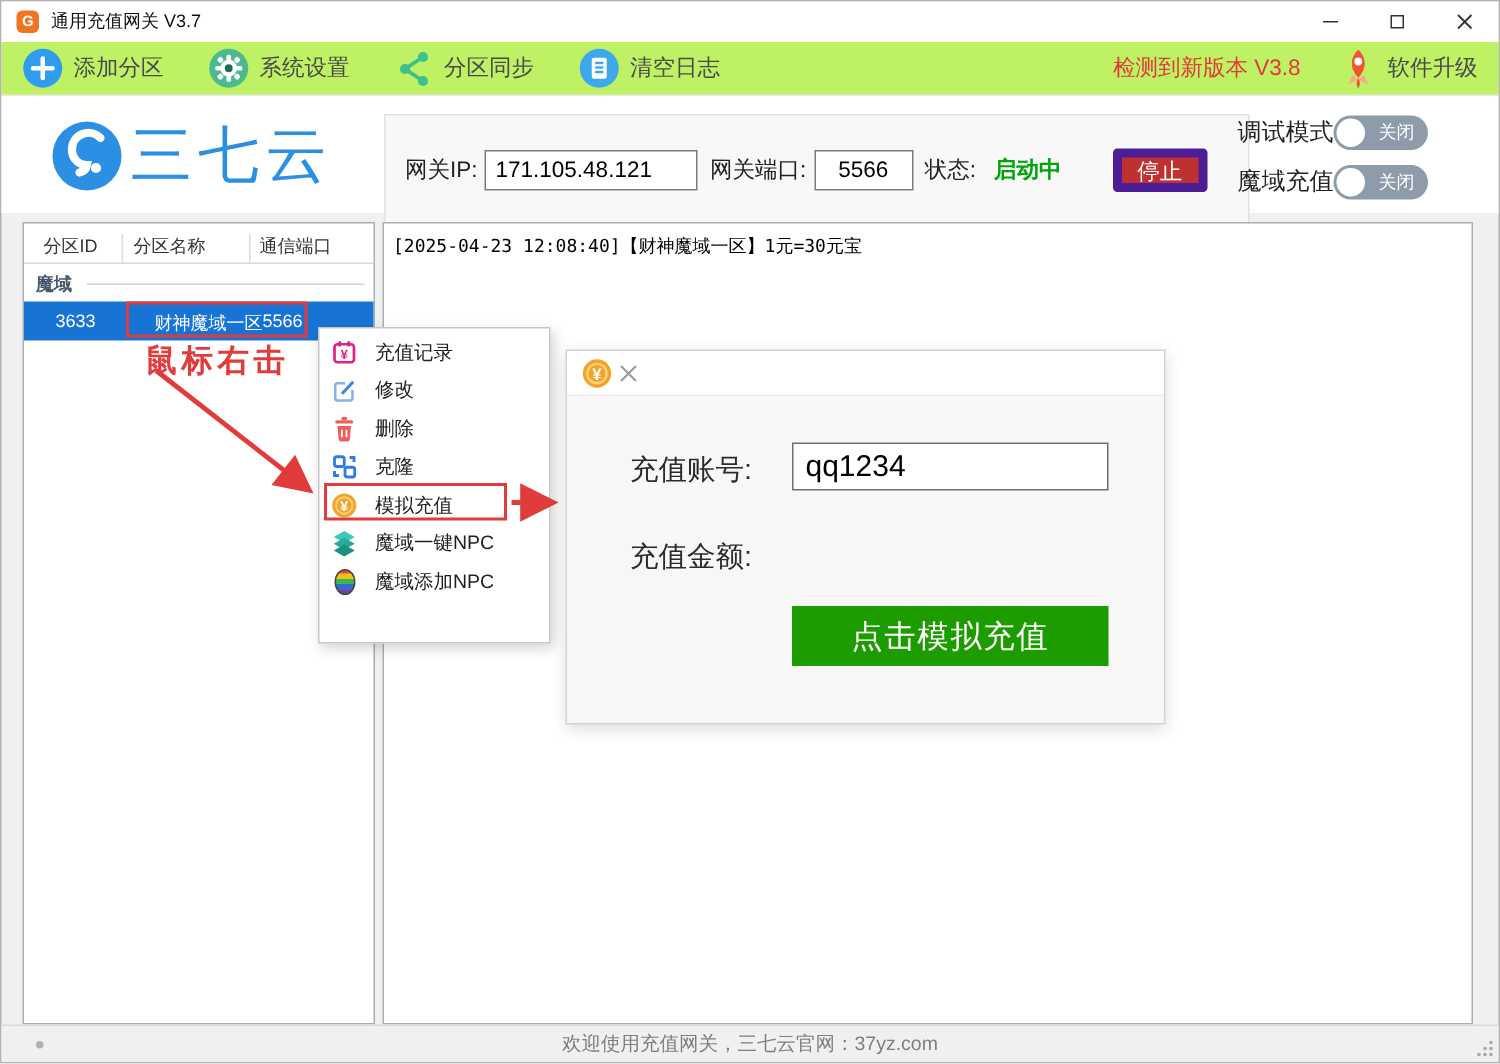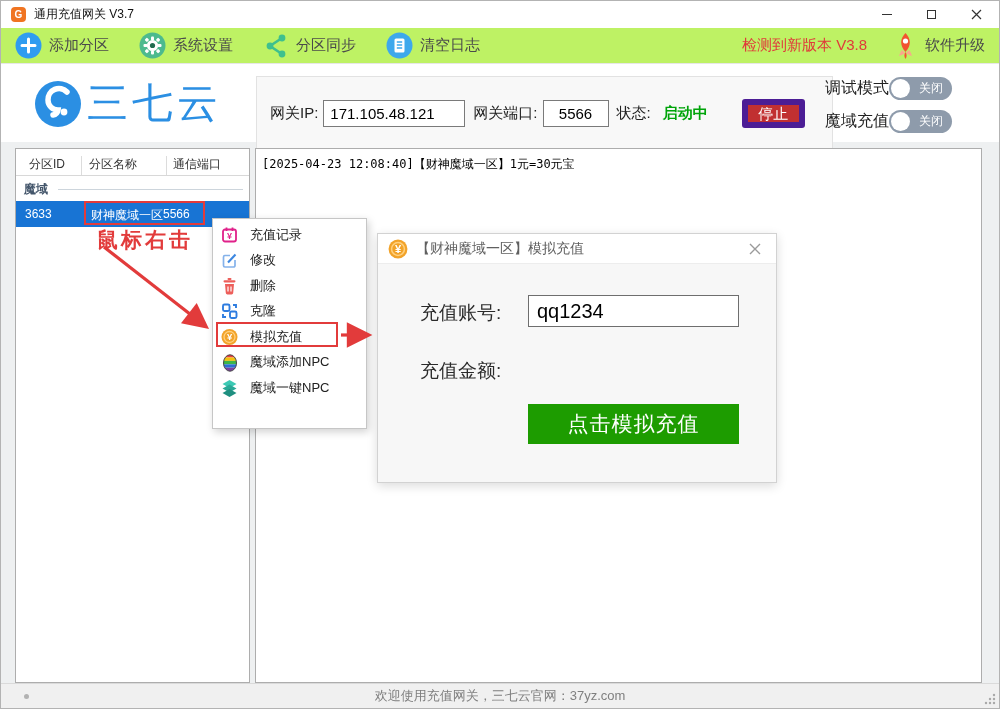--- a/index.html
+++ b/index.html
@@ -43,21 +43,21 @@
 
   
   .left-panel { position:absolute; left:15px; top:148px; width:235px; height:535px; background:#fff; border:1px solid #adadad; }
   .thead { position:relative; height:27px; border-bottom:1px solid #d8d8d8; }
   .thead span { position:absolute; top:7px; font-size:12px; color:#333; }
   .col-sep { position:absolute; top:4px; width:1px; height:19px; background:#dcdcdc; }
   .group-row { position:relative; height:24px; }
   .group-label { position:absolute; left:8px; top:5px; font-size:12px; font-weight:bold; color:#44566b; }
   .group-line { position:absolute; left:42px; right:6px; top:13px; height:1px; background:#cdd5dc; }
   .sel-row { position:absolute; left:0px; top:52px; width:233px; height:26px; background:#1874d4; color:#fff; }
-  .sel-row span { position:absolute; top:6px; font-size:12px; }
+  .sel-row span { position:absolute; top:6px; font-size:12px;margin-left:12px; }
   .log-panel { position:absolute; left:255px; top:148px; width:727px; height:535px; background:#fff; border:1px solid #adadad; }
   .log-line { position:absolute; left:6px; top:7px; font-family:"DejaVu Sans Mono","Liberation Mono",monospace; font-size:12px; color:#000; }
 
   
   .red-box { position:absolute; border:2px solid #e23b3b; background:transparent; z-index:30; }
   .rb1 { left:84px; top:201px; width:121px; height:24px; }
   .rb2 { left:216px; top:322px; width:122px; height:25px; z-index:45; }
   .right-click-note { position:absolute; left:97px; top:226px; font-size:21px; font-weight:bold; color:#e23b3b; letter-spacing:3px; z-index:30; }
   .arrows { position:absolute; inset:0; pointer-events:none; z-index:50; }
 
@@ -269,48 +269,48 @@
         <svg width="18" height="18" viewBox="0 0 18 18">
             <circle cx="9" cy="9" r="8.5" fill="#f2a329"></circle>
             <circle cx="9" cy="9" r="5.8" fill="none" stroke="#ffd07e" stroke-width="1.4"></circle>
             <text x="9" y="12.6" font-size="10" font-weight="bold" fill="#fff" text-anchor="middle">¥</text>
           </svg>
       </span>
       <span class="lab">模拟充值</span>
     </div>
     <div class="ctx-item">
       <span class="icon16">
+        <svg width="17" height="18" viewBox="0 0 17 18">
+            <polygon points="8.5,1 15.5,5 8.5,9 1.5,5" fill="#3cc9b4"></polygon>
+            <polygon points="8.5,5.5 15.5,9.5 8.5,13.5 1.5,9.5" fill="#2aa997"></polygon>
+            <polygon points="8.5,10 15.5,14 8.5,18 1.5,14" fill="#1f8f80"></polygon>
+          </svg>
+      </span>
+      <span class="lab">魔域一键NPC</span>
+    </div>
+    <div class="ctx-item">
+      <span class="icon16">
         <svg width="16" height="19" viewBox="0 0 16 19">
             <defs>
               <clipPath id="eggclip">
                 <ellipse cx="8" cy="10" rx="6.5" ry="8.2"></ellipse>
               </clipPath>
             </defs>
             <g clip-path="url(#eggclip)">
               <rect x="0" y="0" width="16" height="4.5" fill="#e8433f"></rect>
               <rect x="0" y="4.5" width="16" height="3.4" fill="#f4c20d"></rect>
               <rect x="0" y="7.9" width="16" height="3.4" fill="#3cb54a"></rect>
               <rect x="0" y="11.3" width="16" height="3.4" fill="#2b6fd4"></rect>
               <rect x="0" y="14.7" width="16" height="4.3" fill="#7b3fa0"></rect>
             </g>
             <ellipse cx="8" cy="10" rx="6.5" ry="8.2" fill="none" stroke="#444" stroke-width="1"></ellipse>
           </svg>
       </span>
       <span class="lab">魔域添加NPC</span>
     </div>
-    <div class="ctx-item">
-      <span class="icon16">
-        <svg width="17" height="18" viewBox="0 0 17 18">
-            <polygon points="8.5,1 15.5,5 8.5,9 1.5,5" fill="#3cc9b4"></polygon>
-            <polygon points="8.5,5.5 15.5,9.5 8.5,13.5 1.5,9.5" fill="#2aa997"></polygon>
-            <polygon points="8.5,10 15.5,14 8.5,18 1.5,14" fill="#1f8f80"></polygon>
-          </svg>
-      </span>
-      <span class="lab">魔域一键NPC</span>
-    </div>
   </div>
 
   <div class="red-box rb2"></div>
 
   <svg class="arrows" width="1000" height="709" viewBox="0 0 1000 709">
     <defs>
       <marker id="ah" markerWidth="9" markerHeight="9" refX="6.5" refY="4.5" orient="auto">
         <path d="M0.5,0.5 L8.5,4.5 L0.5,8.5 Z" fill="#e23b3b"></path>
       </marker>
     </defs>
@@ -318,21 +318,20 @@
     <line x1="341" y1="335" x2="366" y2="335" stroke="#e23b3b" stroke-width="3.2" marker-end="url(#ah)"></line>
   </svg>
 
   <div class="dialog">
     <div class="dlg-titlebar">
       <svg width="20" height="20" viewBox="0 0 18 18">
           <circle cx="9" cy="9" r="8.5" fill="#f2a329"></circle>
           <circle cx="9" cy="9" r="5.8" fill="none" stroke="#ffd07e" stroke-width="1.4"></circle>
           <text x="9" y="12.6" font-size="10" font-weight="bold" fill="#fff" text-anchor="middle">¥</text>
         </svg>
-      <span class="dlg-title">【财神魔域一区】模拟充值</span>
       <div class="dlg-close">
         <svg width="12" height="12" viewBox="0 0 12 12">
             <path d="M1 1 L11 11 M11 1 L1 11" stroke="#9a9a9a" stroke-width="1.4"></path>
           </svg>
       </div>
     </div>
     <span class="dlg-row-label" style="left:42px; top:66px;">充值账号:</span>
     <input class="dlg-input" style="top: 61px;" value="qq1234">
     <span class="dlg-row-label" style="left:42px; top:124px;">充值金额:</span>
     <button class="dlg-submit">点击模拟充值</button>

